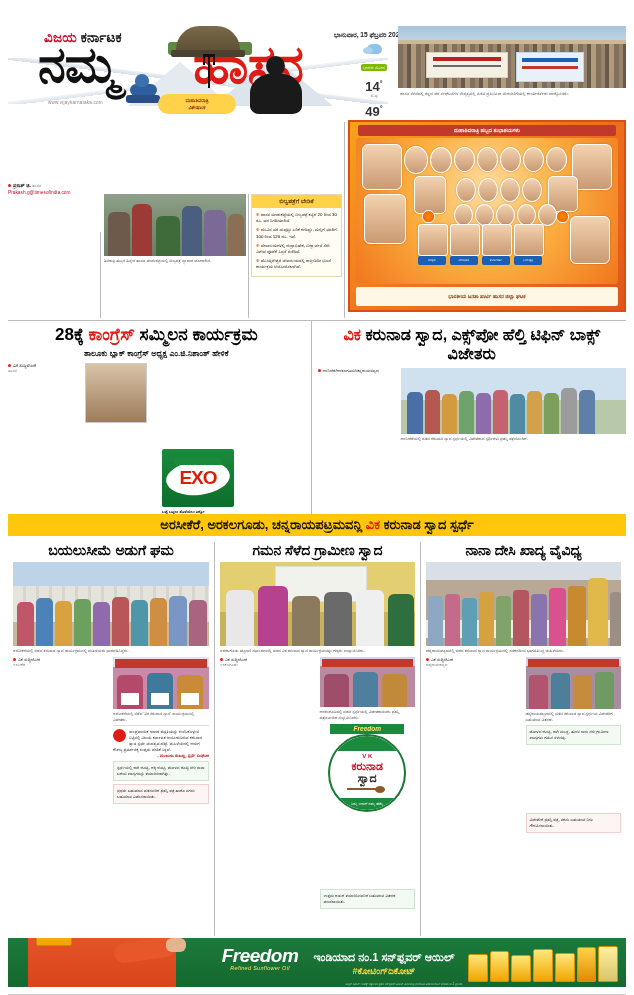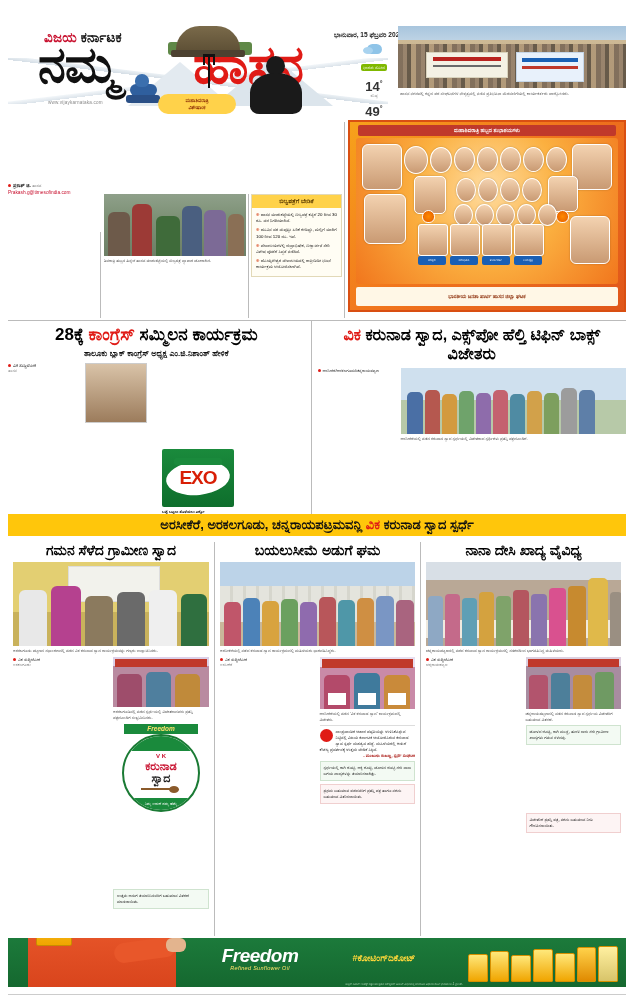--- a/index.html
+++ b/index.html
@@ -399,68 +399,20 @@
     </div>
   </div>
 
   <div class="ybanner">
     <span><span>ಅರಸೀಕೆರೆ, ಅರಕಲಗೂಡು, ಚನ್ನರಾಯಪಟ್ರಮವನ್ಲಿ </span><span class="vk">ವಿಕ</span><span> ಕರುನಾಡ ಸ್ವಾದ ಸ್ಪರ್ಧೆ</span></span>
   </div>
 
   <div class="sec3">
 
     <div class="col3">
-      <h3>ಗಮನ ಸೆಳೆದ ಗ್ರಾಮೀಣ ಸ್ವಾದ</h3>
-      <div class="c3img" style="background:linear-gradient(to bottom,#e3cf72 0 60%,#c9b25c 60% 100%);">
-        <div style="position:absolute;left:55px;top:4px;width:90px;height:34px;background:#f2f2ec;border:1px solid #ddd;"></div>
-        <div style="position:absolute;left:6px;bottom:0;width:28px;height:56px;background:#e8e8e8;border-radius:6px 6px 0 0;"></div>
-        <div style="position:absolute;left:38px;bottom:0;width:30px;height:60px;background:#b5418f;border-radius:6px 6px 0 0;"></div>
-        <div style="position:absolute;left:72px;bottom:0;width:28px;height:50px;background:#8b7a5e;border-radius:6px 6px 0 0;"></div>
-        <div style="position:absolute;left:104px;bottom:0;width:28px;height:54px;background:#6a6a6a;border-radius:6px 6px 0 0;"></div>
-        <div style="position:absolute;left:136px;bottom:0;width:28px;height:56px;background:#efefef;border-radius:6px 6px 0 0;"></div>
-        <div style="position:absolute;left:168px;bottom:0;width:26px;height:52px;background:#2f6f3f;border-radius:6px 6px 0 0;"></div>
-      </div>
-      <div class="c3cap">ಅರಕಲಗೂಡು ಪಟ್ಟಣದ ಸಭಾಂಗಣದಲ್ಲಿ ನಡೆದ ವಿಕ ಕರುನಾಡ ಸ್ವಾದ ಕಾರ್ಯಕ್ರಮವನ್ನು ಗಣ್ಯರು ಉದ್ಘಾಟಿಸಿದರು.</div>
-
-      <div class="cols2">
-        <div>
-          <div class="bl" style="font-size:4.4px;"><i style="display:inline-block;width:3px;height:3px;background:#e01b16;border-radius:50%;margin-right:2px;"></i><span>ವಿಕ ಸುದ್ದಿಲೋಕ</span></div>
-          <div style="font-size:4px;color:#777;">ಅರಕಲಗೂಡು</div>
-          <div class="bodytxt" style="margin-top:2px;height:200px;">&nbsp;</div>
-        </div>
-        <div>
-          <div style="height:50px;background:linear-gradient(to bottom,#dcd0e8 0 18%,#b98aa0 18% 100%);position:relative;overflow:hidden;">
-            <div style="position:absolute;left:2px;top:2px;right:2px;height:8px;background:#c0392b;"></div>
-            <div style="position:absolute;left:4px;bottom:0;width:25px;height:33px;background:#9e4d6b;border-radius:5px 5px 0 0;"></div>
-            <div style="position:absolute;left:33px;bottom:0;width:25px;height:35px;background:#4f7f9e;border-radius:5px 5px 0 0;"></div>
-            <div style="position:absolute;left:62px;bottom:0;width:25px;height:33px;background:#c08a3a;border-radius:5px 5px 0 0;"></div>
-          </div>
-          <div class="c3cap">ಅರಕಲಗೂಡಿನಲ್ಲಿ ನಡೆದ ಸ್ಪರ್ಧೆಯಲ್ಲಿ ವಿಜೇತರಾದವರು ಪ್ರಶಸ್ತಿ ಪತ್ರದೊಂದಿಗೆ ಸಂಭ್ರಮಿಸಿದರು.</div>
-
-          <div style="margin-top:4px;">
-            <div style="width:74px;height:10px;margin:0 auto;background:#1a8a3c;color:#ffe36b;font-size:6.5px;font-weight:bold;text-align:center;line-height:10px;font-style:italic;">Freedom</div>
-            <div class="vklogo">
-              <div class="top">&nbsp;</div>
-              <div class="vk">V K</div>
-              <div class="kn">ಕರುನಾಡ</div>
-              <div class="sw">ಸ್ವಾದ</div>
-              <div class="spoon"></div>
-              <div class="bot">ನಿಮ್ಮ ಅಡುಗೆ ನಮ್ಮ ಹೆಮ್ಮೆ</div>
-            </div>
-          </div>
-
-          <div class="bodytxt" style="margin-top:4px;height:70px;">&nbsp;</div>
-          <div class="greenbox">
-            <div style="font-size:4.2px;line-height:6px;">ಉತ್ತಮ ಅಡುಗೆ ತಯಾರಿಸಿದವರಿಗೆ ಬಹುಮಾನ ವಿತರಣೆ ಮಾಡಲಾಯಿತು.</div>
-          </div>
-        </div>
-      </div>
-    </div>
-
-    <div class="col3">
       <h3>ಬಯಲುಸೀಮೆ ಅಡುಗೆ ಘಮ</h3>
       <div class="c3img" style="background:linear-gradient(to bottom,#bcd3e8 0 30%,#c9b79a 30% 100%);">
         <div style="position:absolute;left:0;top:24px;width:100%;height:36px;background:repeating-linear-gradient(90deg,#e4e4dd 0 10px,#d6d6cd 10px 13px);"></div>
         <div style="position:absolute;left:4px;bottom:0;width:17px;height:44px;background:#c0566a;border-radius:5px 5px 0 0;"></div>
         <div style="position:absolute;left:23px;bottom:0;width:17px;height:48px;background:#4c82b8;border-radius:5px 5px 0 0;"></div>
         <div style="position:absolute;left:42px;bottom:0;width:17px;height:45px;background:#d8a33f;border-radius:5px 5px 0 0;"></div>
         <div style="position:absolute;left:61px;bottom:0;width:17px;height:47px;background:#6ba05f;border-radius:5px 5px 0 0;"></div>
         <div style="position:absolute;left:80px;bottom:0;width:17px;height:44px;background:#8f6bae;border-radius:5px 5px 0 0;"></div>
         <div style="position:absolute;left:99px;bottom:0;width:17px;height:49px;background:#b8565a;border-radius:5px 5px 0 0;"></div>
         <div style="position:absolute;left:118px;bottom:0;width:17px;height:46px;background:#4f97a8;border-radius:5px 5px 0 0;"></div>
@@ -492,20 +444,68 @@
             <div class="qdot"></div>
             <div class="qtxt">ಸಾಂಪ್ರದಾಯಿಕ ಆಹಾರ ಪದ್ಧತಿಯನ್ನು ಉಳಿಸಿಕೊಳ್ಳುವ ನಿಟ್ಟಿನಲ್ಲಿ ವಿಜಯ ಕರ್ನಾಟಕ ಆಯೋಜಿಸಿರುವ ಕರುನಾಡ ಸ್ವಾದ ಸ್ಪರ್ಧೆ ಮಹತ್ವದ ಹೆಜ್ಜೆ. ಮಹಿಳೆಯರಲ್ಲಿ ಅಡುಗೆ ಕೌಶಲ್ಯ ಪ್ರದರ್ಶನಕ್ಕೆ ಉತ್ತಮ ವೇದಿಕೆ ಸಿಕ್ಕಿದೆ.</div>
             <div class="qby">- ಮಂಜುಳಾ ರಾಜಣ್ಣ, ಸ್ಪರ್ಧೆ ಸಂಘಟಕಿ</div>
           </div>
 
           <div class="greenbox">
             <div style="font-size:4.2px;line-height:6px;">ಸ್ಪರ್ಧೆಯಲ್ಲಿ ರಾಗಿ ರೊಟ್ಟಿ, ಅಕ್ಕಿ ರೊಟ್ಟಿ, ಜೋಳದ ರೊಟ್ಟಿ ಸೇರಿ ನಾನಾ ಬಗೆಯ ಖಾದ್ಯಗಳನ್ನು ತಯಾರಿಸಲಾಗಿತ್ತು.</div>
           </div>
           <div class="redbox">
             <div style="font-size:4.2px;line-height:6px;">ಪ್ರಥಮ ಬಹುಮಾನ ಪಡೆದವರಿಗೆ ಪ್ರಶಸ್ತಿ ಪತ್ರ ಹಾಗೂ ನಗದು ಬಹುಮಾನ ವಿತರಿಸಲಾಯಿತು.</div>
+          </div>
+        </div>
+      </div>
+    </div>
+
+    <div class="col3">
+      <h3>ಗಮನ ಸೆಳೆದ ಗ್ರಾಮೀಣ ಸ್ವಾದ</h3>
+      <div class="c3img" style="background:linear-gradient(to bottom,#e3cf72 0 60%,#c9b25c 60% 100%);">
+        <div style="position:absolute;left:55px;top:4px;width:90px;height:34px;background:#f2f2ec;border:1px solid #ddd;"></div>
+        <div style="position:absolute;left:6px;bottom:0;width:28px;height:56px;background:#e8e8e8;border-radius:6px 6px 0 0;"></div>
+        <div style="position:absolute;left:38px;bottom:0;width:30px;height:60px;background:#b5418f;border-radius:6px 6px 0 0;"></div>
+        <div style="position:absolute;left:72px;bottom:0;width:28px;height:50px;background:#8b7a5e;border-radius:6px 6px 0 0;"></div>
+        <div style="position:absolute;left:104px;bottom:0;width:28px;height:54px;background:#6a6a6a;border-radius:6px 6px 0 0;"></div>
+        <div style="position:absolute;left:136px;bottom:0;width:28px;height:56px;background:#efefef;border-radius:6px 6px 0 0;"></div>
+        <div style="position:absolute;left:168px;bottom:0;width:26px;height:52px;background:#2f6f3f;border-radius:6px 6px 0 0;"></div>
+      </div>
+      <div class="c3cap">ಅರಕಲಗೂಡು ಪಟ್ಟಣದ ಸಭಾಂಗಣದಲ್ಲಿ ನಡೆದ ವಿಕ ಕರುನಾಡ ಸ್ವಾದ ಕಾರ್ಯಕ್ರಮವನ್ನು ಗಣ್ಯರು ಉದ್ಘಾಟಿಸಿದರು.</div>
+
+      <div class="cols2">
+        <div>
+          <div class="bl" style="font-size:4.4px;"><i style="display:inline-block;width:3px;height:3px;background:#e01b16;border-radius:50%;margin-right:2px;"></i><span>ವಿಕ ಸುದ್ದಿಲೋಕ</span></div>
+          <div style="font-size:4px;color:#777;">ಅರಕಲಗೂಡು</div>
+          <div class="bodytxt" style="margin-top:2px;height:200px;">&nbsp;</div>
+        </div>
+        <div>
+          <div style="height:50px;background:linear-gradient(to bottom,#dcd0e8 0 18%,#b98aa0 18% 100%);position:relative;overflow:hidden;">
+            <div style="position:absolute;left:2px;top:2px;right:2px;height:8px;background:#c0392b;"></div>
+            <div style="position:absolute;left:4px;bottom:0;width:25px;height:33px;background:#9e4d6b;border-radius:5px 5px 0 0;"></div>
+            <div style="position:absolute;left:33px;bottom:0;width:25px;height:35px;background:#4f7f9e;border-radius:5px 5px 0 0;"></div>
+            <div style="position:absolute;left:62px;bottom:0;width:25px;height:33px;background:#c08a3a;border-radius:5px 5px 0 0;"></div>
+          </div>
+          <div class="c3cap">ಅರಕಲಗೂಡಿನಲ್ಲಿ ನಡೆದ ಸ್ಪರ್ಧೆಯಲ್ಲಿ ವಿಜೇತರಾದವರು ಪ್ರಶಸ್ತಿ ಪತ್ರದೊಂದಿಗೆ ಸಂಭ್ರಮಿಸಿದರು.</div>
+
+          <div style="margin-top:4px;">
+            <div style="width:74px;height:10px;margin:0 auto;background:#1a8a3c;color:#ffe36b;font-size:6.5px;font-weight:bold;text-align:center;line-height:10px;font-style:italic;">Freedom</div>
+            <div class="vklogo">
+              <div class="top">&nbsp;</div>
+              <div class="vk">V K</div>
+              <div class="kn">ಕರುನಾಡ</div>
+              <div class="sw">ಸ್ವಾದ</div>
+              <div class="spoon"></div>
+              <div class="bot">ನಿಮ್ಮ ಅಡುಗೆ ನಮ್ಮ ಹೆಮ್ಮೆ</div>
+            </div>
+          </div>
+
+          <div class="bodytxt" style="margin-top:4px;height:70px;">&nbsp;</div>
+          <div class="greenbox">
+            <div style="font-size:4.2px;line-height:6px;">ಉತ್ತಮ ಅಡುಗೆ ತಯಾರಿಸಿದವರಿಗೆ ಬಹುಮಾನ ವಿತರಣೆ ಮಾಡಲಾಯಿತು.</div>
           </div>
         </div>
       </div>
     </div>
 
     <div class="col3">
       <h3>ನಾನಾ ದೇಸಿ ಖಾದ್ಯ ವೈವಿಧ್ಯ</h3>
       <div class="c3img" style="background:linear-gradient(to bottom,#d8dfe6 0 22%,#b9a896 22% 100%);">
         <div style="position:absolute;left:0;bottom:8px;width:100%;height:18px;background:#efe9de;"></div>
         <div style="position:absolute;left:2px;bottom:0;width:15px;height:50px;background:#8ea8c4;border-radius:4px 4px 0 0;"></div>
@@ -555,20 +555,21 @@
       <div class="fad-shirt"></div>
       <div class="fad-arm"></div>
       <div class="fad-hand"></div>
       <div class="fad-pack"></div>
     </div>
     <div class="freedom-logo">
       <div class="f1">Freedom</div>
       <div class="f2">Refined Sunflower Oil</div>
     </div>
     <div class="fad-kn">
+      <div class="k1">ಇಂಡಿಯಾದ ನಂ.1 ಸನ್‌ಫ್ಲವರ್ ಆಯಿಲ್</div>
       <div class="k2">#ಕೋಟಿಂಗ್‌ದಿಕೋಟ್</div>
     </div>
     <div class="fad-bottles">
       <div class="btl" style="height:26px;"></div>
       <div class="btl" style="height:29px;"></div>
       <div class="btl" style="height:25px;"></div>
       <div class="btl" style="height:31px;"></div>
       <div class="btl" style="height:27px;"></div>
       <div class="btl" style="height:33px;background:linear-gradient(to bottom,#ffd24a,#e08a00);"></div>
       <div class="btl" style="height:34px;background:linear-gradient(to bottom,#fff0a0,#d8c46a);"></div>

